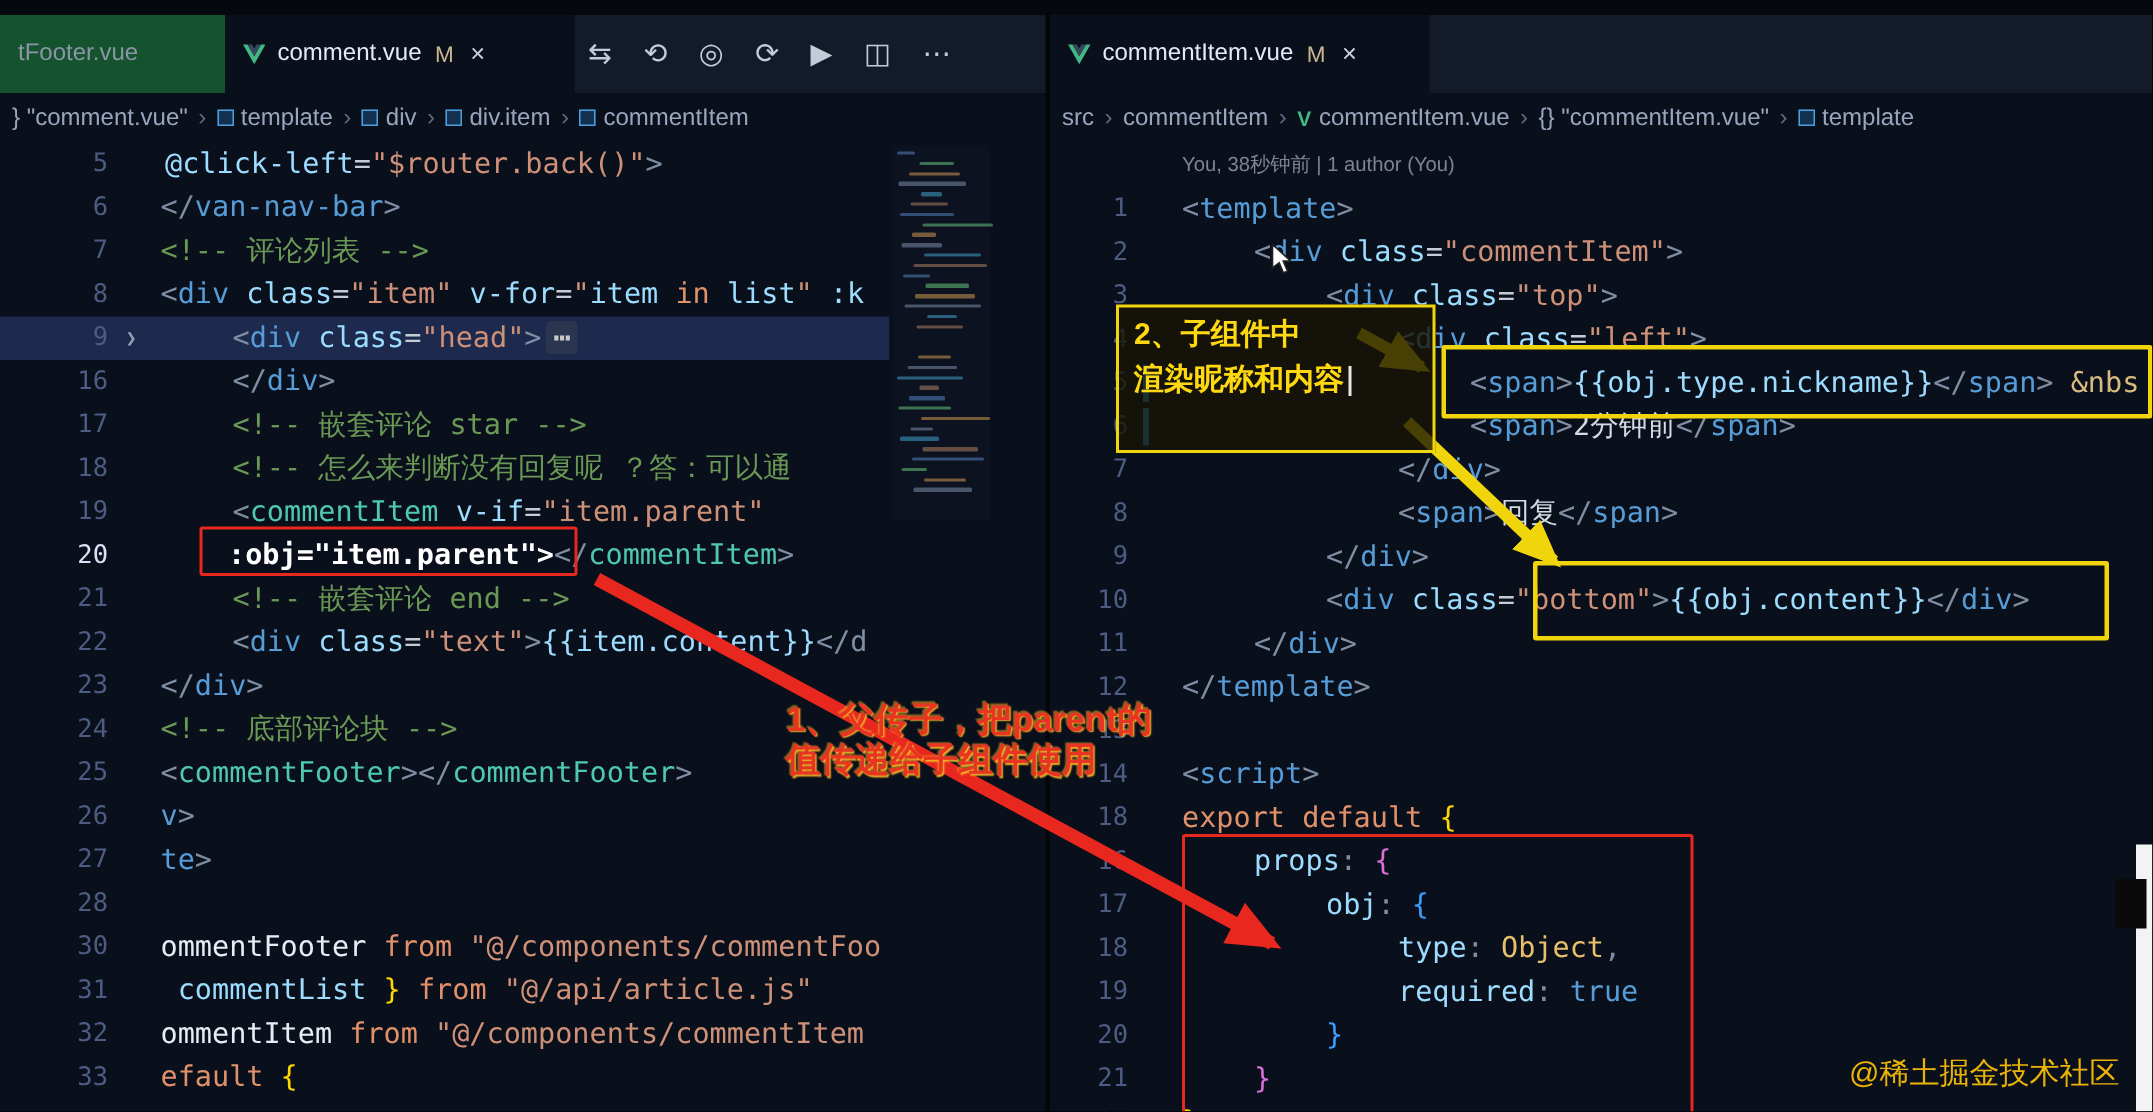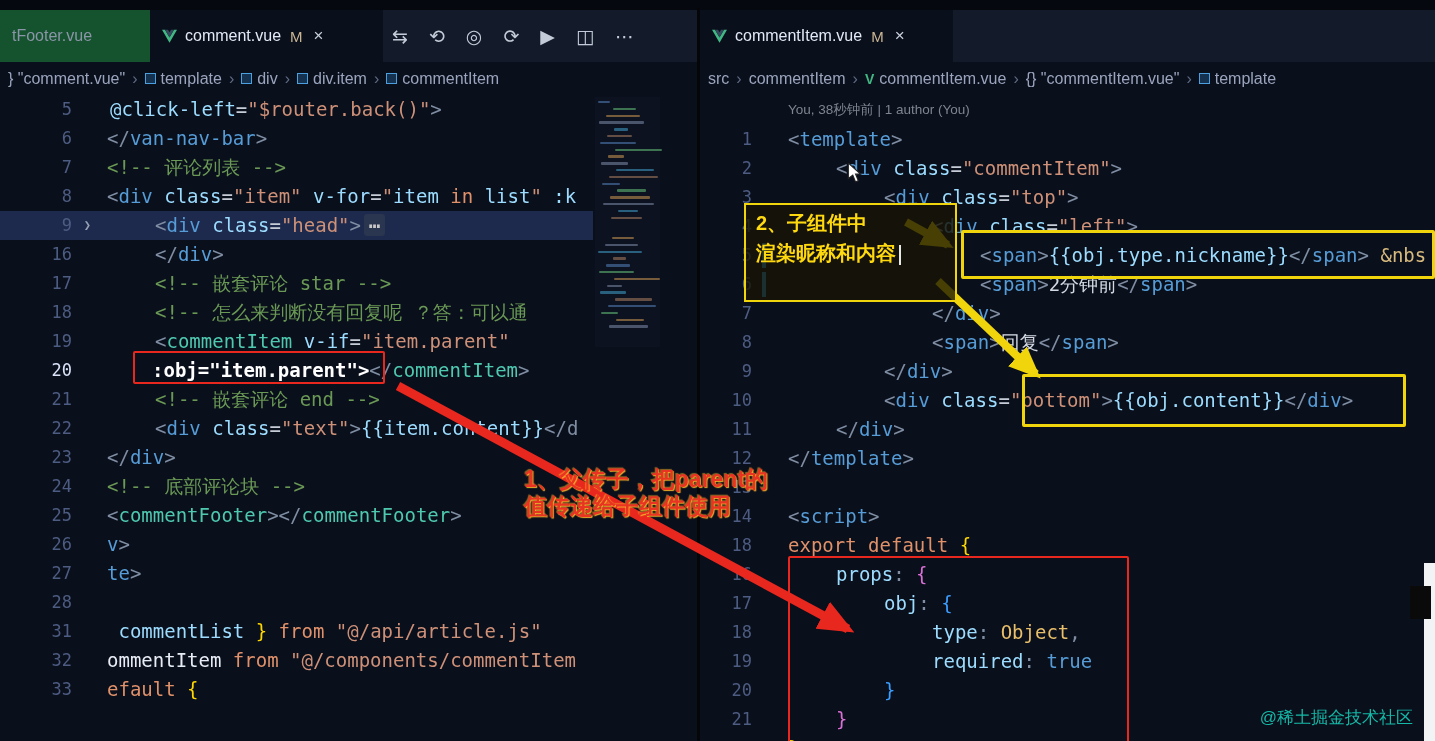--- a/index.html
+++ b/index.html
@@ -64,22 +64,22 @@
   .overlay-svg{position:absolute;left:0;top:0;z-index:50;pointer-events:none;}
   .note-yellow{position:absolute;left:744px;top:203px;width:213px;height:99px;z-index:60;
                box-sizing:border-box;border:2.5px solid #f0d50c;background:rgba(24,20,4,.78);
                padding:3px 10px;font-family:"Liberation Sans",sans-serif;font-weight:bold;
                font-size:20px;line-height:30px;color:#ffd90f;}
   .caret{display:inline-block;width:2px;height:20px;background:#e8e8e8;vertical-align:middle;margin-left:3px;}
   .note-red{position:absolute;left:524px;top:438px;z-index:60;font-family:"Liberation Sans",sans-serif;
             font-weight:bold;font-size:23px;line-height:27px;color:#e93323;
             text-shadow:1px 1px 1px rgba(250,180,40,.95), -1px -1px 1px rgba(250,180,40,.55);margin-top:28px;}
   .pointer{position:absolute;left:846px;top:163px;z-index:70;}
-  .watermark{position:absolute;right:22px;bottom:12px;z-index:80;color:#14b8a6;
-             font-family:"Liberation Sans",sans-serif;font-size:17px;}
+  .watermark{position:absolute;right:22px;bottom:12px;z-index:80;color:#eab308;
+             font-family:"Liberation Sans",sans-serif;font-size:20px;}
   .scroll-track{position:absolute;left:1424px;top:563px;width:11px;height:178px;background:#f2f3f5;z-index:75;}
   .scroll-thumb{position:absolute;left:1410px;top:586px;width:21px;height:33px;background:#0a0a0a;z-index:76;}
 </style>
 </head>
 <body>
 
 <div class="screen">
 
   <div class="tabbar">
     <div class="tabbar-topstrip"></div>
@@ -230,20 +230,24 @@
           <div class="gut">26</div>
           <div class="code" style="padding-left: 12px;"><span class="tok tag">v</span><span class="tok punc">&gt;</span></div>
         </div>
         <div class="row">
           <div class="gut">27</div>
           <div class="code" style="padding-left: 12px;"><span class="tok tag">te</span><span class="tok punc">&gt;</span></div>
         </div>
         <div class="row">
           <div class="gut">28</div>
           <div class="code" style="padding-left: 12px;"></div>
+        </div>
+        <div class="row">
+          <div class="gut">30</div>
+          <div class="code" style="padding-left: 12px;"><span class="tok plainw">ommentFooter</span><span class="tok kw"> from </span><span class="tok str">"@/components/commentFoo</span></div>
         </div>
         <div class="row">
           <div class="gut">31</div>
           <div class="code" style="padding-left: 12px;"><span class="tok ident"> commentList </span><span class="tok b1">}</span><span class="tok kw"> from </span><span class="tok str">"@/api/article.js"</span></div>
         </div>
         <div class="row">
           <div class="gut">32</div>
           <div class="code" style="padding-left: 12px;"><span class="tok plainw">ommentItem</span><span class="tok kw"> from </span><span class="tok str">"@/components/commentItem</span></div>
         </div>
         <div class="row">

